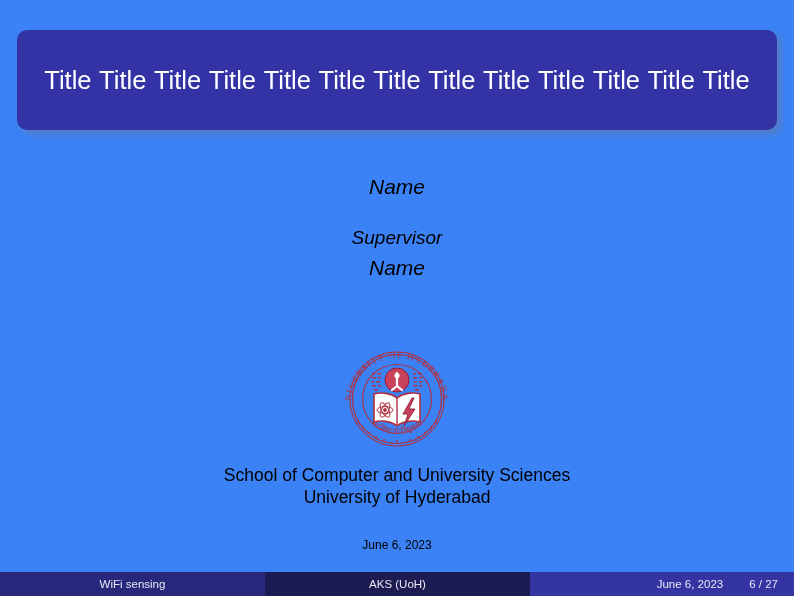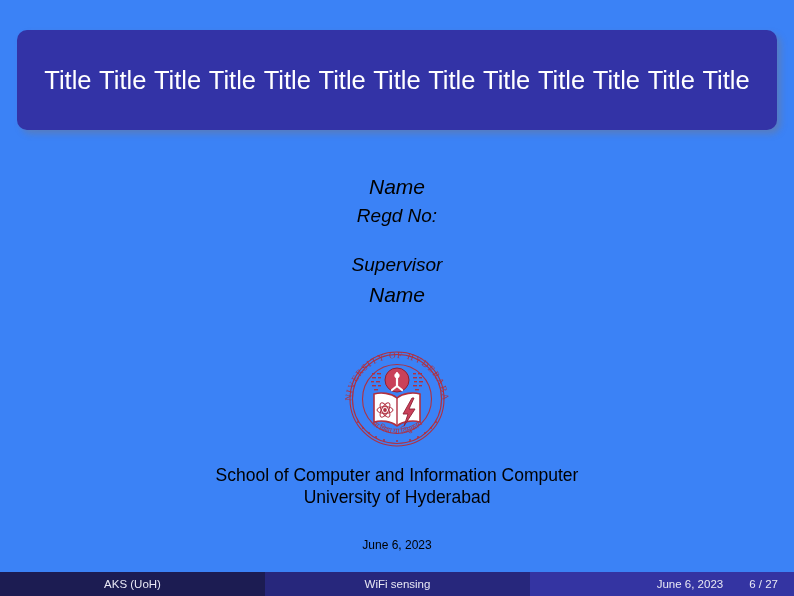--- a/index.html
+++ b/index.html
@@ -157,21 +157,20 @@
 <body>
 
 <div id="slide">
 
   <div id="title-block">
     <div id="title-text">Title Title Title Title Title Title Title Title Title Title Title Title Title</div>
   </div>
 
   <div id="author-block">
     <div class="author-name">Name</div>
-    <div class="author-sub">Regd No:</div>
     <div class="gap-line"></div>
     <div class="supervisor-label">Supervisor</div>
     <div class="supervisor-name">Name</div>
   </div>
 
   <div id="logo-wrap">
     <svg width="116" height="112" viewBox="0 0 116 112">
       <defs>
         <path id="arcTop" d="M 12,62 A 46,46 0 0 1 104,62" fill="none"></path>
         <path id="arcBot" d="M 20,64 A 40,40 0 0 0 96,64" fill="none"></path>
@@ -243,28 +242,28 @@
         <circle cx="46" cy="68" r="1.9" fill="#b03040" stroke="none"></circle>
       </g>
 
       <g>
         <path d="M73,56 L64,72 L69,72 L65,84 L76,67 L70,67 L75,56 Z" fill="#c9415a" stroke="#8e2034" stroke-width="0.9"></path>
       </g>
     </svg>
   </div>
 
   <div id="institute-block">
-    <div class="inst-line">School of Computer and Information Computer</div>
+    <div class="inst-line">School of Computer and University Sciences</div>
     <div class="inst-line">University of Hyderabad</div>
   </div>
 
   <div id="date-block">June 6, 2023</div>
 
   <div id="footer">
+    <div class="foot-seg" id="foot-title">WiFi sensing</div>
     <div class="foot-seg" id="foot-author">AKS  (UoH)</div>
-    <div class="foot-seg" id="foot-title">WiFi sensing</div>
     <div class="foot-seg" id="foot-right">
       <span id="foot-date">June 6, 2023</span>
       <span id="foot-page">6 / 27</span>
     </div>
   </div>
 
 </div>
 
 </body></html>

